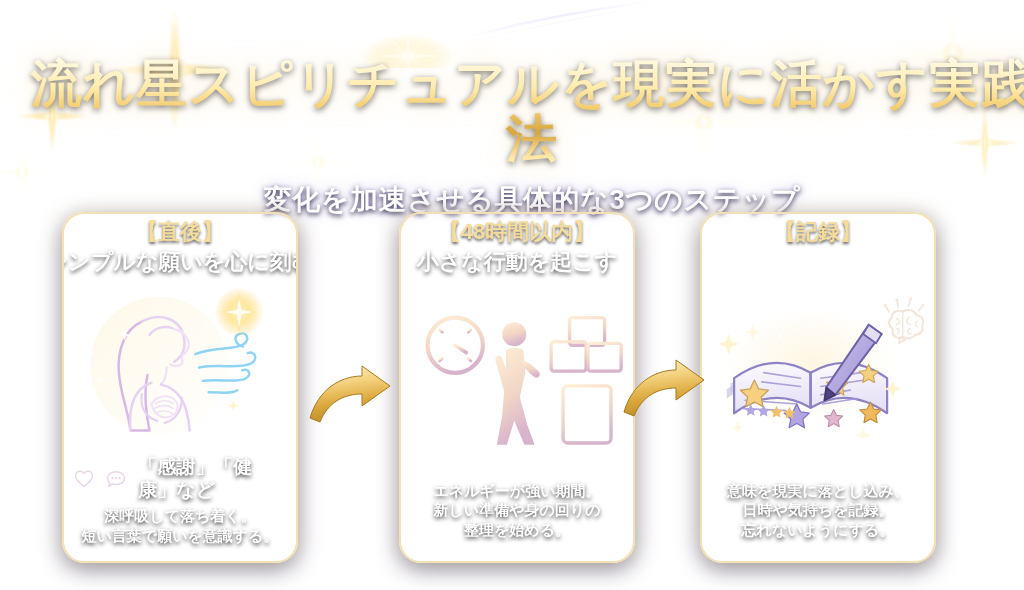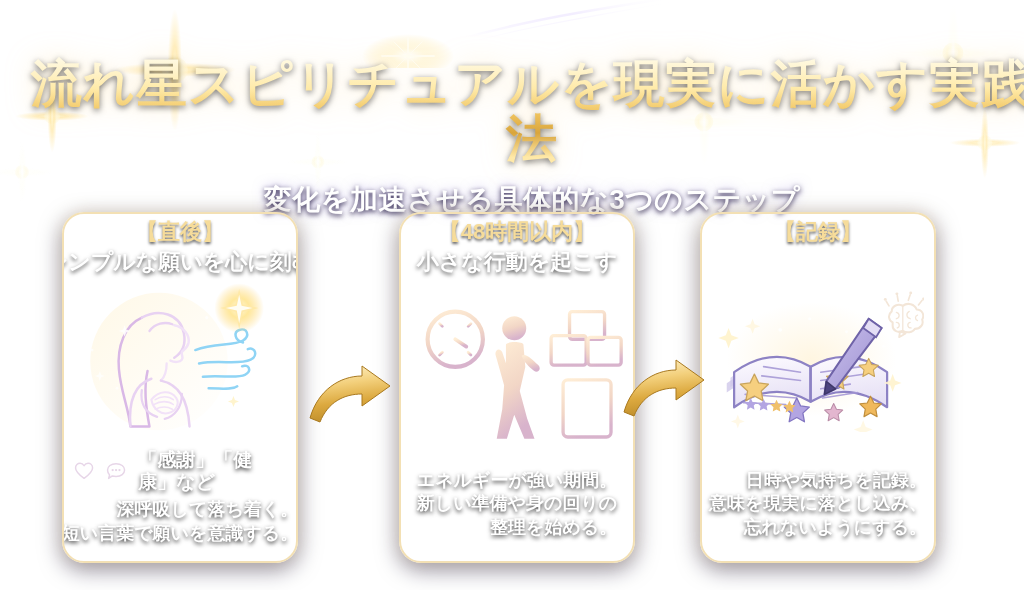--- a/index.html
+++ b/index.html
@@ -159,24 +159,24 @@
     color:#ffffff;
     text-shadow:0 2px 4px rgba(0,0,0,.75);
     display:flex;
     align-items:center;
     gap:12px;
     line-height:1.2;
     margin-bottom:4px;
   }
 
   .card-body {
-    font-size:18px;
+    font-size:15px;
     font-weight:700;
     color:#ffffff;
-    text-align:right;
+    text-align:center;
     line-height:1.3;
     text-shadow:0 2px 4px rgba(0,0,0,.75);
     padding-bottom:4px;
   }
   .card-body div { white-space:nowrap; }
 
   
   .arrow { position:absolute; width:86px; height:62px; }
   #arrow-1 { left:306px; top:364px; }
   #arrow-2 { left:620px; top:358px; }
@@ -540,22 +540,22 @@
           <path d="M28 140 l2 5.4 5.4 2 -5.4 2 -2 5.4 -2 -5.4 -5.4 -2 5.4 -2 Z" fill="#fff6dd" opacity=".75"></path>
           <circle cx="74" cy="48" r="2" fill="#fff" opacity=".9"></circle>
           <circle cx="106" cy="36" r="1.7" fill="#fff" opacity=".8"></circle>
           <circle cx="146" cy="50" r="1.6" fill="#fff" opacity=".7"></circle>
           <circle cx="186" cy="66" r="1.6" fill="#fff" opacity=".65"></circle>
           <circle cx="8" cy="82" r="1.6" fill="#fff" opacity=".6"></circle>
         </svg>
       </div>
 
       <div class="card-body" style="margin-bottom:6px;">
+        <div>意味を現実に落とし込み、</div>
         <div>日時や気持ちを記録。</div>
-        <div>意味を現実に落とし込み、</div>
         <div>忘れないようにする。</div>
       </div>
     </div>
   </div>
 
   <svg class="arrow" id="arrow-1" viewBox="0 0 86 62">
     <defs>
       <linearGradient id="arrowGold" x1="0" y1="0" x2="0.2" y2="1">
         <stop offset="0%" stop-color="#fff4cf"></stop>
         <stop offset="38%" stop-color="#f3d07c"></stop>

